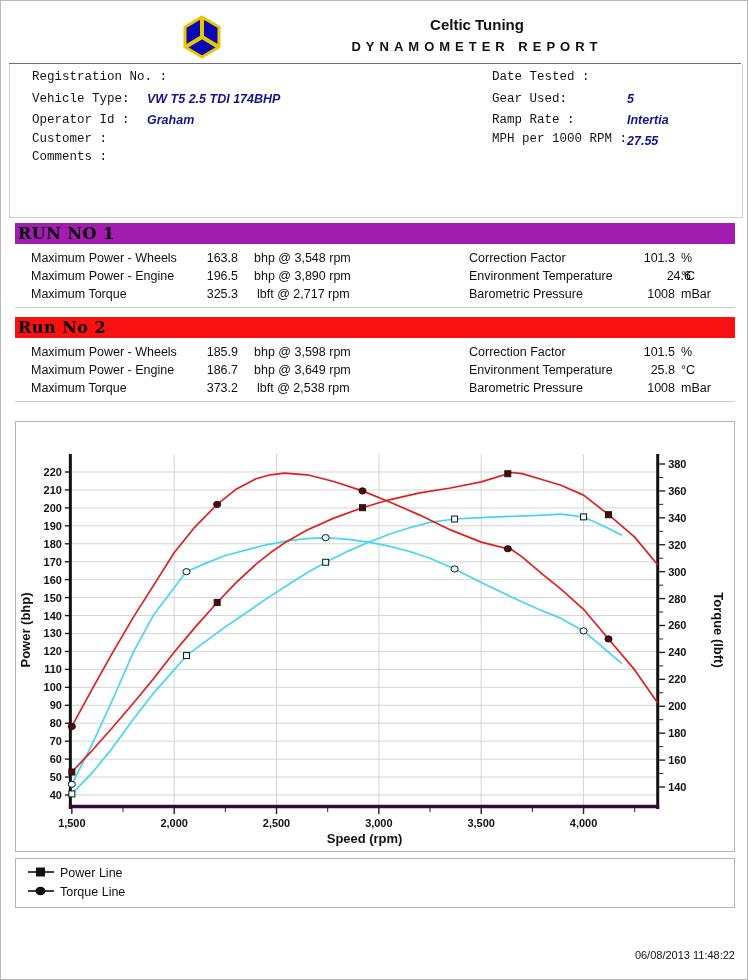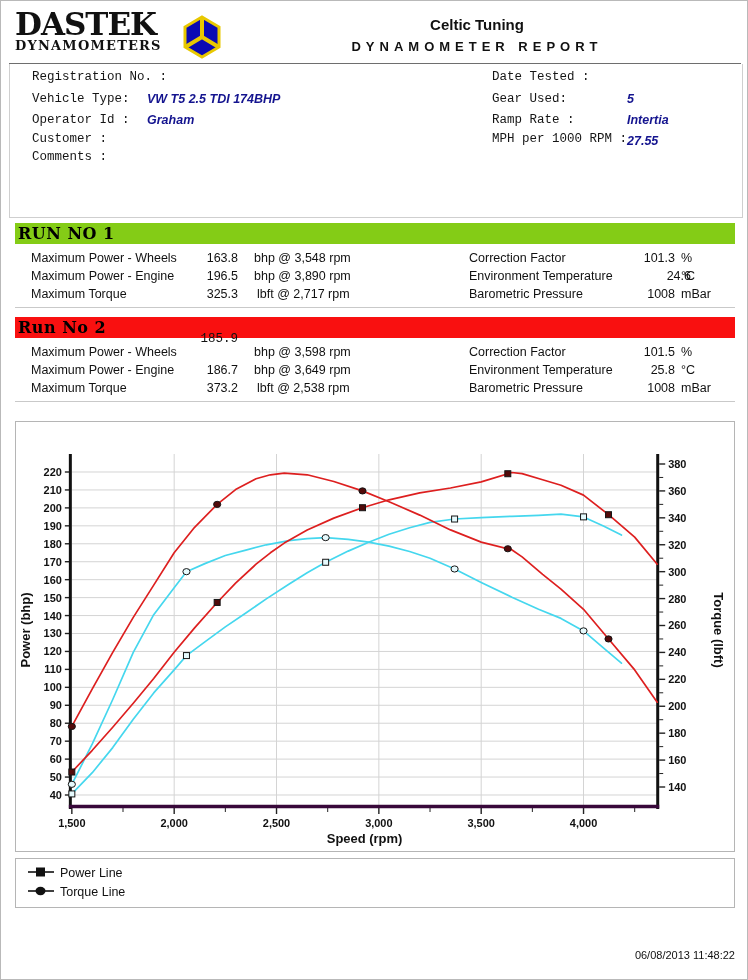--- a/index.html
+++ b/index.html
@@ -27,24 +27,20 @@
   .tick{font-family:"Liberation Sans",sans-serif;font-size:11px;font-weight:bold;fill:#111;}
   .axtitle{font-family:"Liberation Sans",sans-serif;font-size:13px;font-weight:bold;fill:#111;}
   .legend-label{font-size:12.5px;line-height:14px;text-align:right;}
   .footer-ts{font-size:11px;color:#111;}
 </style>
 </head>
 <body>
 
 <div class="page">
 
-  <div class="abs" style="left:14px;top:8px;">
-    <div class="logo-text1">DASTEK</div>
-    <div class="logo-text2">DYNAMOMETERS</div>
-  </div>
   <span class="abs" style="left:180px;top:13px;">
     <svg width="42" height="46" viewBox="0 0 42 46">
       <polygon points="21,3 38,13 38,33 21,43 4,33 4,13" fill="#0a0ab4" stroke="#e8c800" stroke-width="3"></polygon>
       <path d="M21,5 L21,23 M21,23 L6,32 M21,23 L36,32" stroke="#e8c800" stroke-width="4" fill="none" stroke-linecap="round"></path>
     </svg>
   </span>
   <div class="abs rpt-title" style="left:220px;top:15px;width:512px;">Celtic Tuning</div>
   <div class="abs rpt-subtitle" style="left:220px;top:38px;width:512px;">DYNAMOMETER REPORT</div>
   <div class="abs hr1" style="left:8px;top:62px;width:732px;"></div>
 
@@ -63,21 +59,21 @@
     <span class="abs ilabel" style="left:482px;top:6px;">Date Tested :</span>
     <span class="abs ivalue" style="left:617px;top:6px;"></span>
     <span class="abs ilabel" style="left:482px;top:28px;">Gear Used:</span>
     <span class="abs ivalue" style="left:617px;top:28px;">5</span>
     <span class="abs ilabel" style="left:482px;top:49px;">Ramp Rate :</span>
     <span class="abs ivalue" style="left:617px;top:49px;">Intertia</span>
     <span class="abs ilabel" style="left:482px;top:68px;">MPH per 1000 RPM :</span>
     <span class="abs ivalue" style="left:617px;top:70px;">27.55</span>
   </div>
 
-  <div class="abs run-header" style="left: 14px; top: 222px; width: 720px; background: #84cc16;">RUN NO 1</div>
+  <div class="abs run-header" style="left: 14px; top: 222px; width: 720px; background: #a21caf;">RUN NO 1</div>
   <div>
     <span class="abs srow" style="left:30px;top:249px;width:170px;">Maximum Power - Wheels</span>
     <span class="abs srow num" style="left:190px;top:249px;width:47px;">163.8</span>
     <span class="abs srow" style="left:253px;top:249px;">bhp @ 3,548 rpm</span>
     <span class="abs srow" style="left:30px;top:267px;width:170px;">Maximum Power - Engine</span>
     <span class="abs srow num" style="left:190px;top:267px;width:47px;">196.5</span>
     <span class="abs srow" style="left:253px;top:267px;">bhp @ 3,890 rpm</span>
     <span class="abs srow" style="left:30px;top:285px;width:170px;">Maximum Torque</span>
     <span class="abs srow num" style="left:190px;top:285px;width:47px;">325.3</span>
     <span class="abs srow" style="left:256px;top:285px;">lbft @ 2,717 rpm</span>
@@ -90,21 +86,21 @@
     <span class="abs srow" style="left:680px;top:267px;">°C</span>
     <span class="abs srow" style="left:468px;top:285px;width:180px;">Barometric Pressure</span>
     <span class="abs srow num" style="left:590px;top:285px;width:84px;">1008</span>
     <span class="abs srow" style="left:680px;top:285px;">mBar</span>
   </div>
   <div class="abs sep" style="left:14px;top:306px;width:720px;"></div>
 
   <div class="abs run-header" style="left: 14px; top: 316px; width: 720px; background: rgb(249, 16, 16);">Run No 2</div>
   <div>
     <span class="abs srow" style="left:30px;top:343px;width:170px;">Maximum Power - Wheels</span>
-    <span class="abs srow num" style="left:190px;top:330px;width:47px;font-family:Liberation Mono, monospace;">185.9</span>
+    <span class="abs srow num" style="left:190px;top:343px;width:47px;">185.9</span>
     <span class="abs srow" style="left:253px;top:343px;">bhp @ 3,598 rpm</span>
     <span class="abs srow" style="left:30px;top:361px;width:170px;">Maximum Power - Engine</span>
     <span class="abs srow num" style="left:190px;top:361px;width:47px;">186.7</span>
     <span class="abs srow" style="left:253px;top:361px;">bhp @ 3,649 rpm</span>
     <span class="abs srow" style="left:30px;top:379px;width:170px;">Maximum Torque</span>
     <span class="abs srow num" style="left:190px;top:379px;width:47px;">373.2</span>
     <span class="abs srow" style="left:256px;top:379px;">lbft @ 2,538 rpm</span>
 
     <span class="abs srow" style="left:468px;top:343px;width:180px;">Correction Factor</span>
     <span class="abs srow num" style="left:590px;top:343px;width:84px;">101.5</span>

